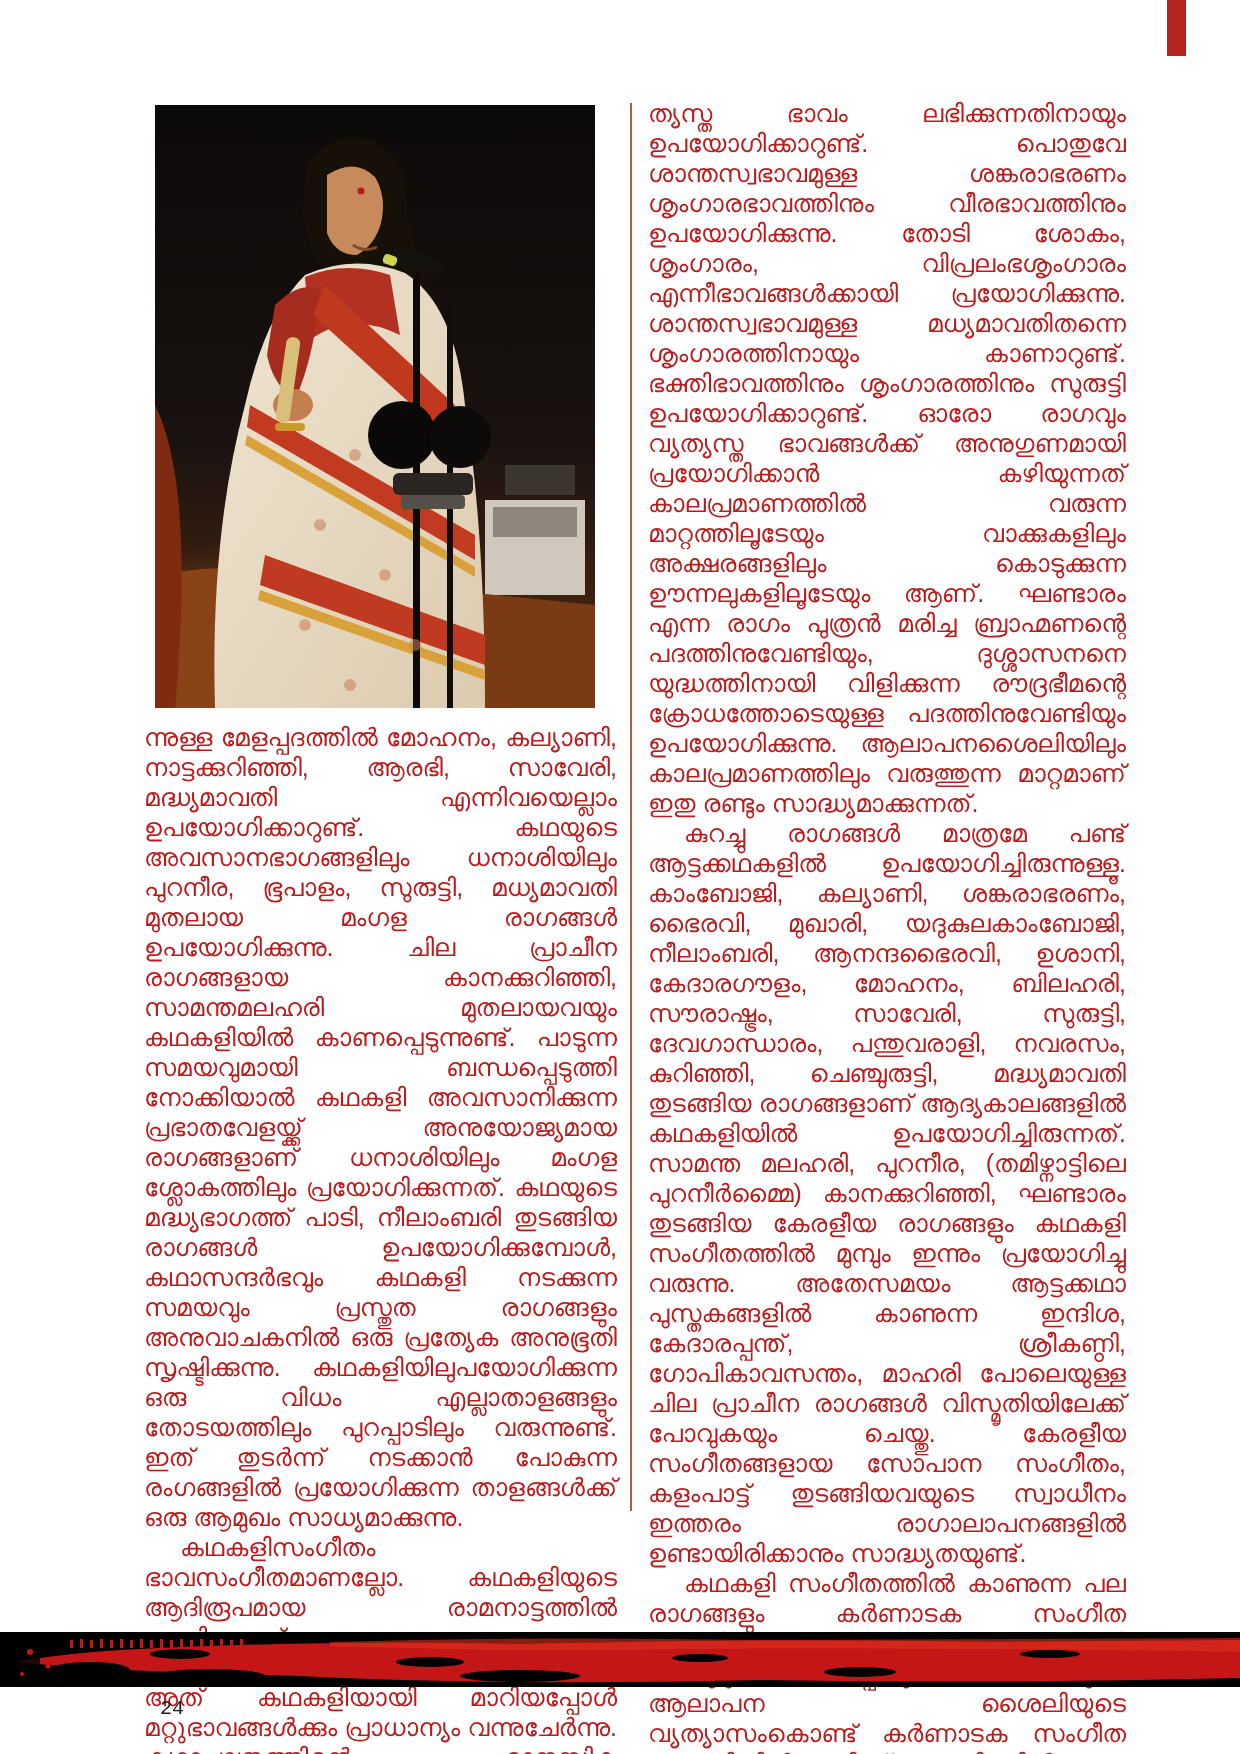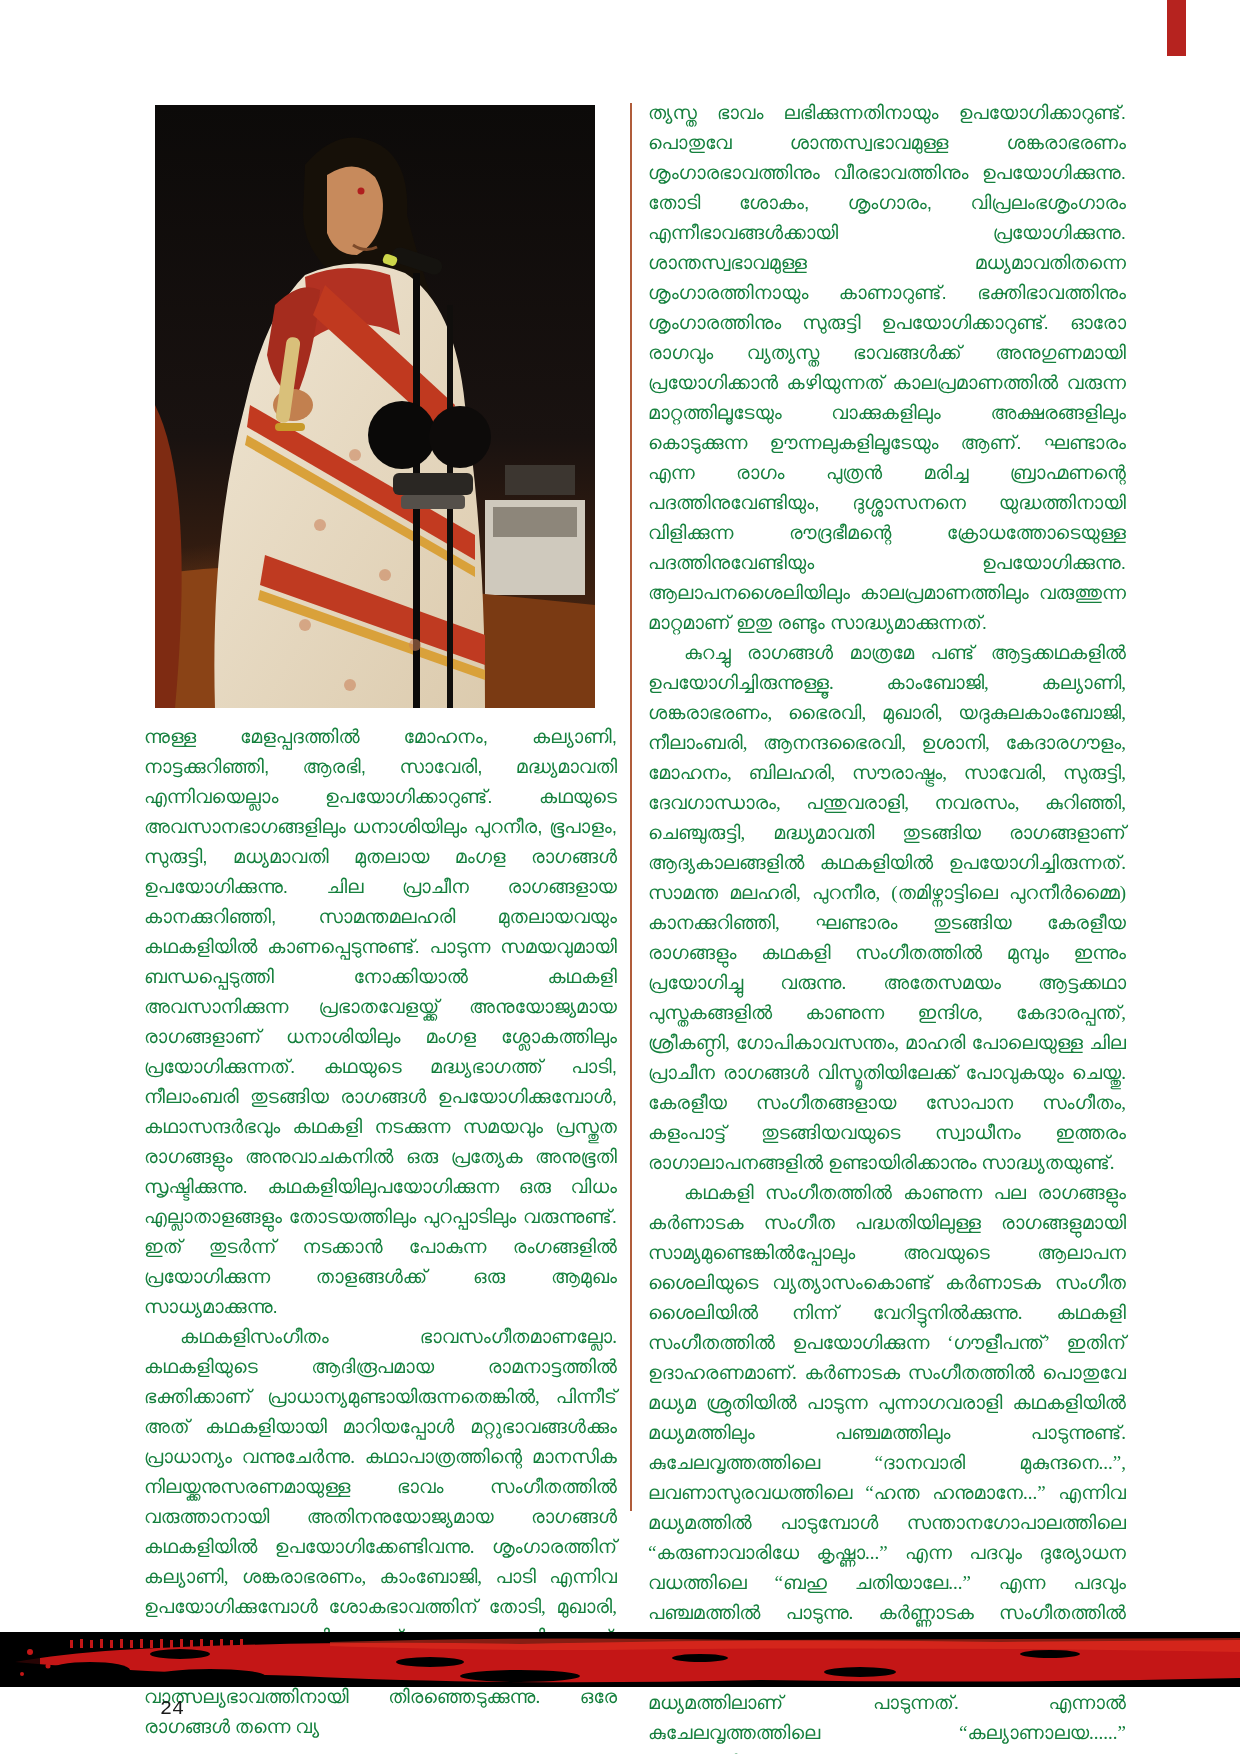--- a/index.html
+++ b/index.html
@@ -33,39 +33,39 @@
   .column-divider {
     position: absolute;
     left: 630px;
     top: 103px;
     width: 2px;
     height: 1408px;
     background: #b05c3a;
   }
   .col {
     position: absolute;
-    color: #15803d;
-    font-size: 19px;
+    color: #b91c1c;
+    font-size: 25px;
     line-height: 30px;
     text-align: justify;
   }
   .col-left {
     left: 144px;
     top: 722px;
     width: 473px;
     height: 860px;
   }
   .col-right {
     left: 648px;
     top: 98px;
     width: 478px;
     height: 1420px;
   }
   .para { text-align: justify; }
-  .para.indent { text-indent: 36px; font-family: Liberation Serif, serif; }
+  .para.indent { text-indent: 36px; }
   .footer-band {
     position: absolute;
     left: 0;
     top: 1632px;
     width: 1240px;
     height: 55px;
     background: #000000;
   }
   .footer-band svg { display: block; width: 100%; height: 100%; }
   .page-number {

